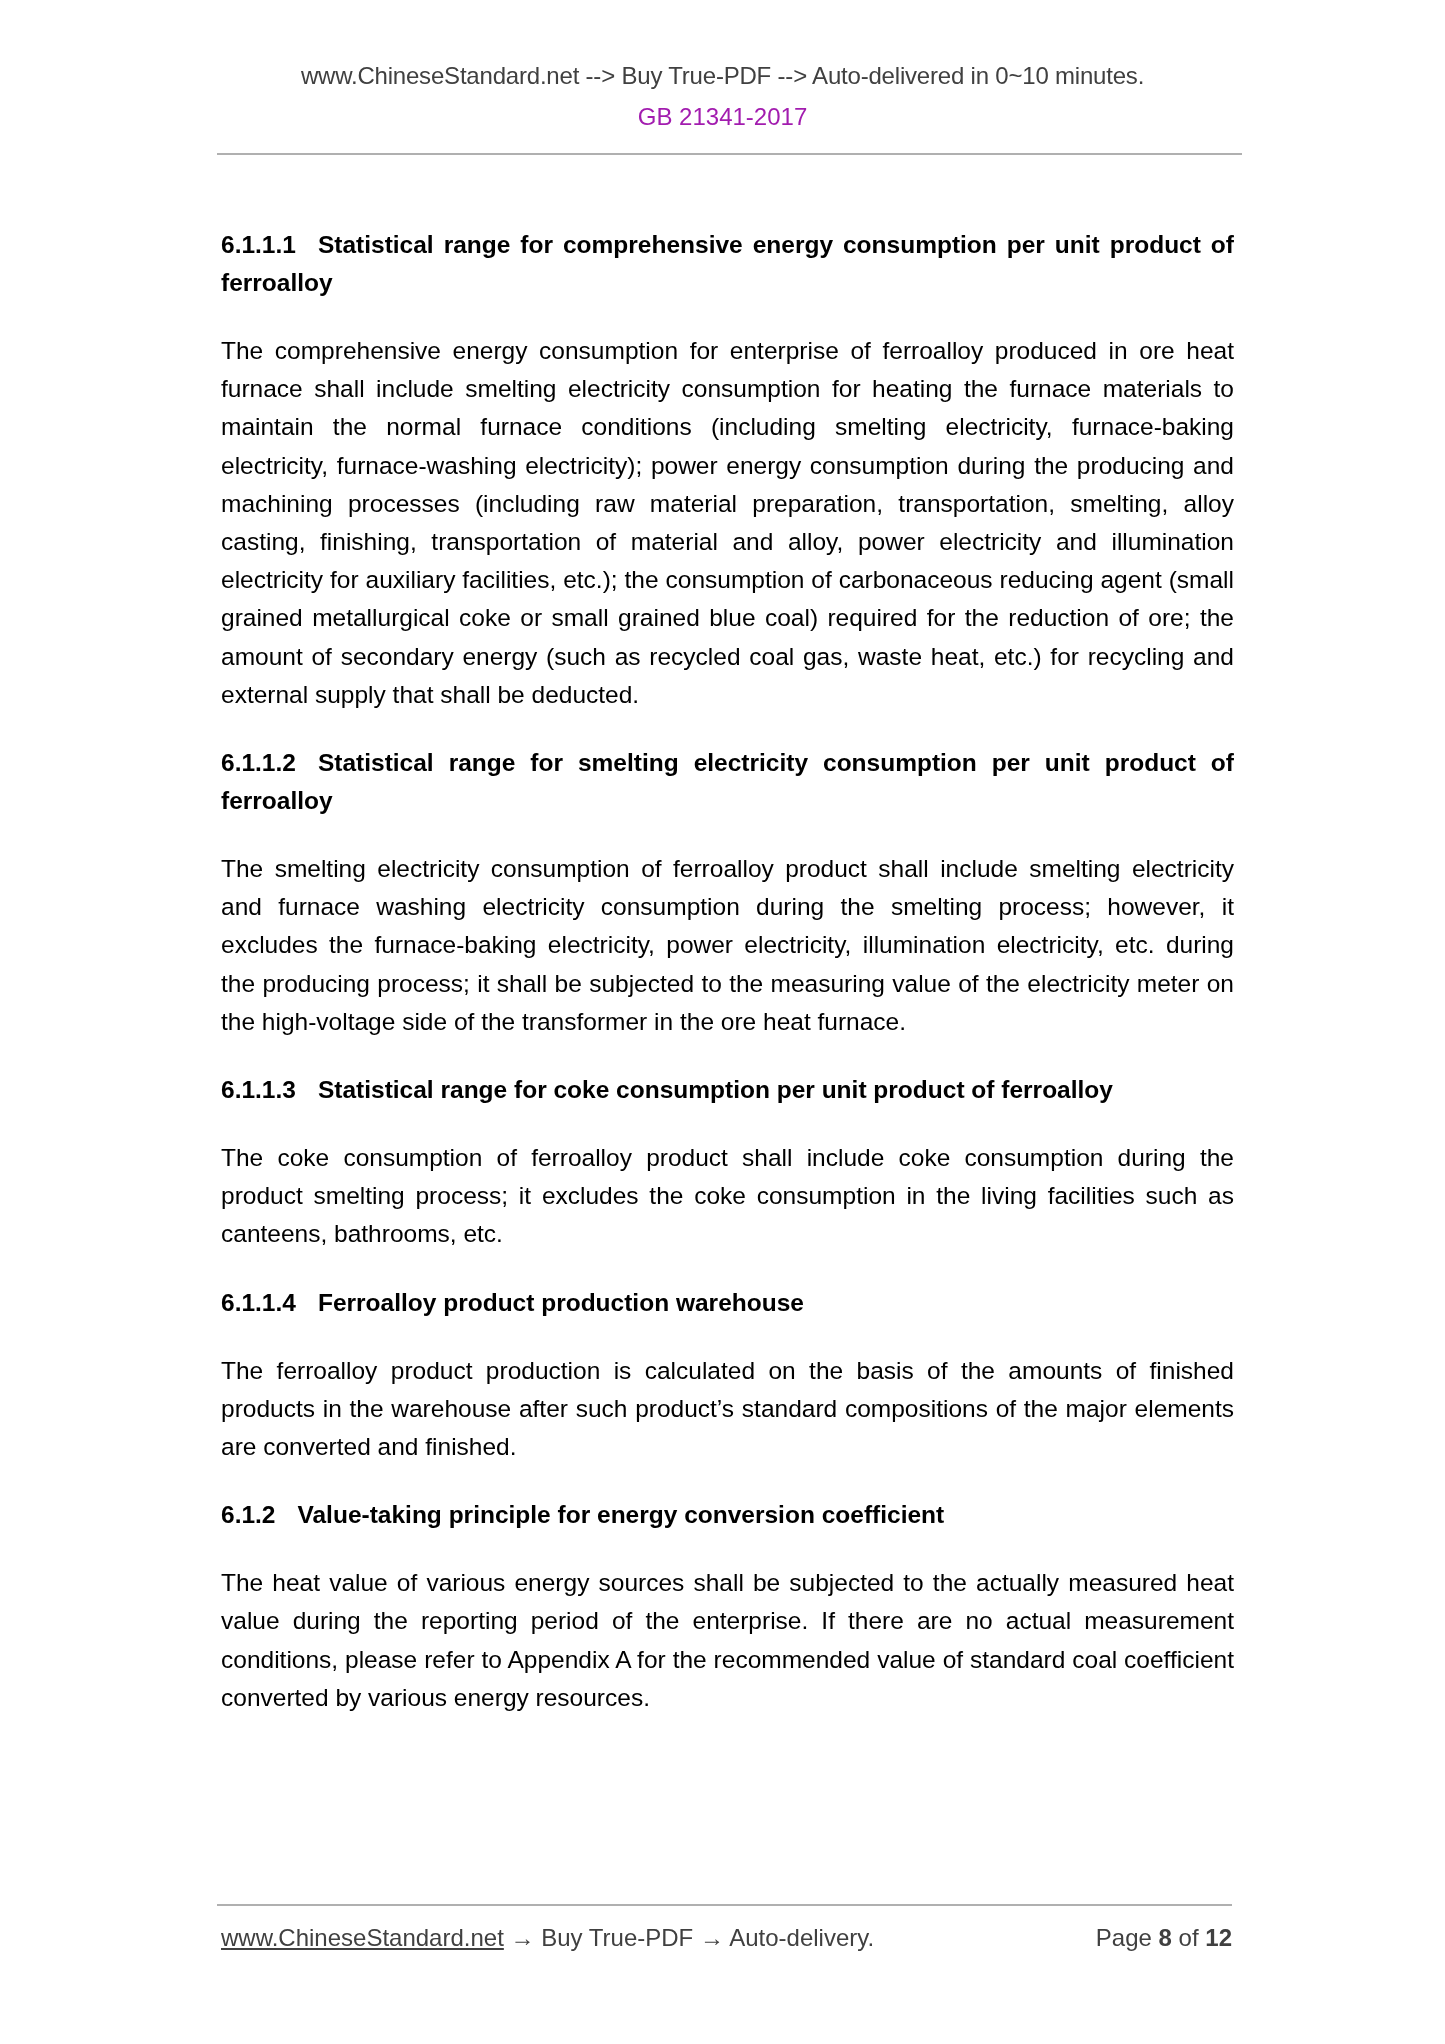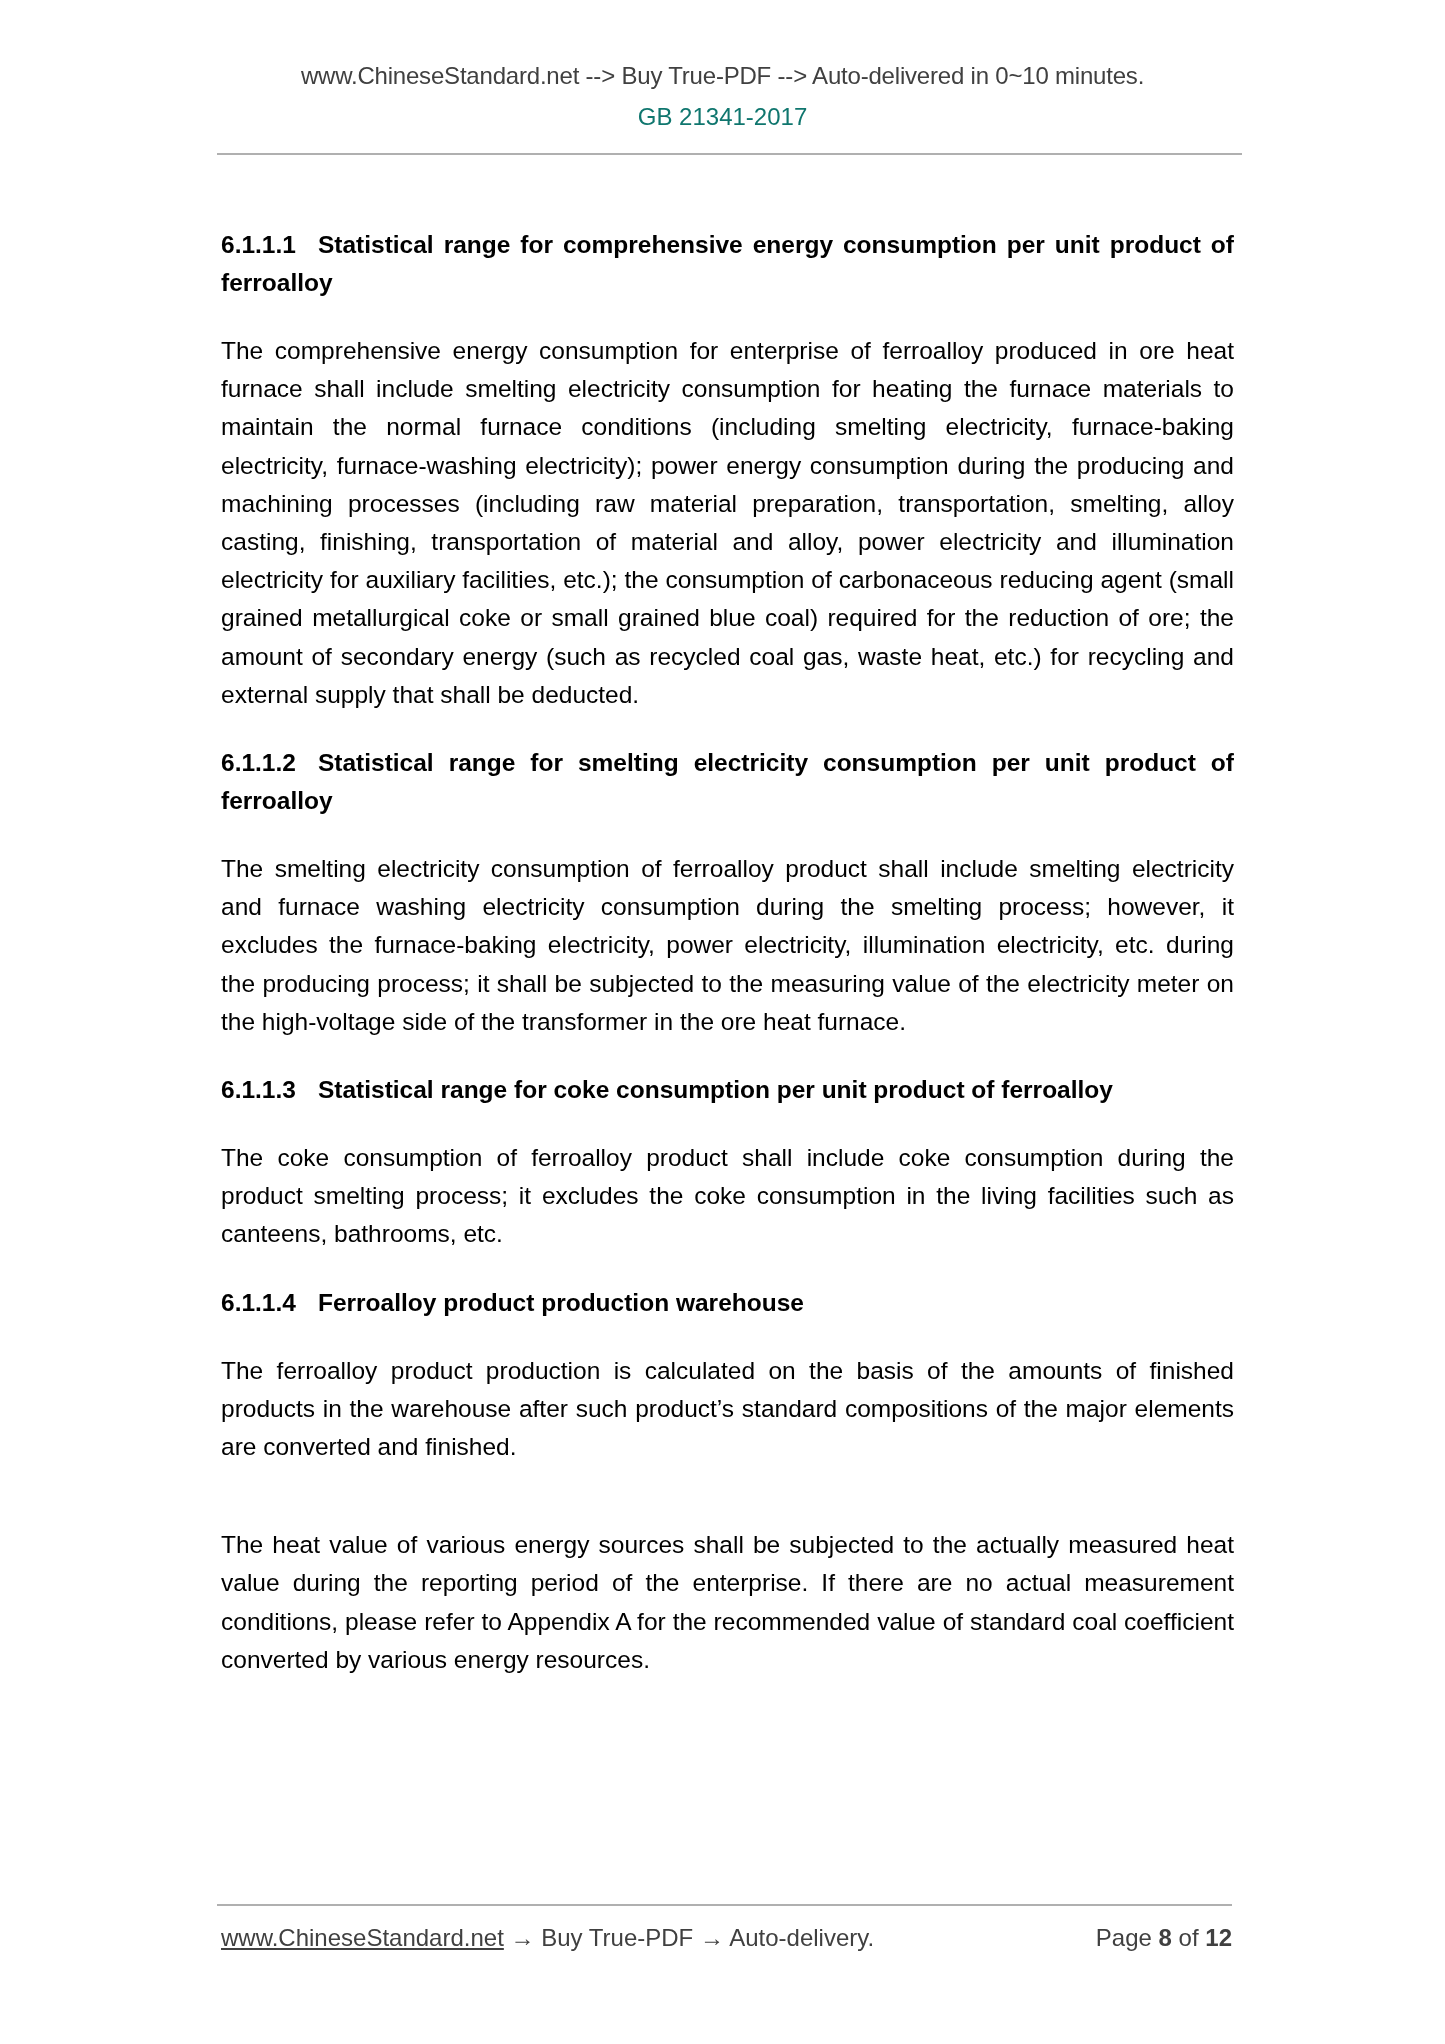--- a/index.html
+++ b/index.html
@@ -23,21 +23,21 @@
       text-align: center;
     }
     .header-banner {
       font-size: 24px;
       color: #404040;
       line-height: 40px;
       letter-spacing: -0.2px;
     }
     .header-docid {
       font-size: 24px;
-      color: #0f766e;
+      color: #a21caf;
       line-height: 30px;
       margin-top: 6px;
     }
     .header-rule {
       position: absolute;
       left: 217px;
       top: 153px;
       width: 1025px;
       height: 0;
       border-top: 2px solid #b0b0b0;
@@ -123,20 +123,23 @@
   <p class="para">The coke consumption of ferroalloy product shall include coke consumption during the product smelting process; it excludes the coke consumption in the living facilities such as canteens, bathrooms, etc.</p>
   <div class="gap-h"></div>
 
   <h3 class="heading">
     <span class="num">6.1.1.4</span><span>Ferroalloy product production warehouse</span>
   </h3>
   <div class="gap-p"></div>
   <p class="para">The ferroalloy product production is calculated on the basis of the amounts of finished products in the warehouse after such product’s standard compositions of the major elements are converted and finished.</p>
   <div class="gap-h"></div>
 
+  <h3 class="heading">
+    <span class="num">6.1.2</span><span>Value-taking principle for energy conversion coefficient</span>
+  </h3>
   <div class="gap-p"></div>
   <p class="para">The heat value of various energy sources shall be subjected to the actually measured heat value during the reporting period of the enterprise. If there are no actual measurement conditions, please refer to Appendix A for the recommended value of standard coal coefficient converted by various energy resources.</p>
 </div>
 
 <div class="footer-rule"></div>
 <div class="footer">
   <div class="footer-left">
     <a class="footer-link">www.ChineseStandard.net</a><span> → Buy True-PDF → Auto-delivery.</span>
   </div>
   <div class="footer-right">

